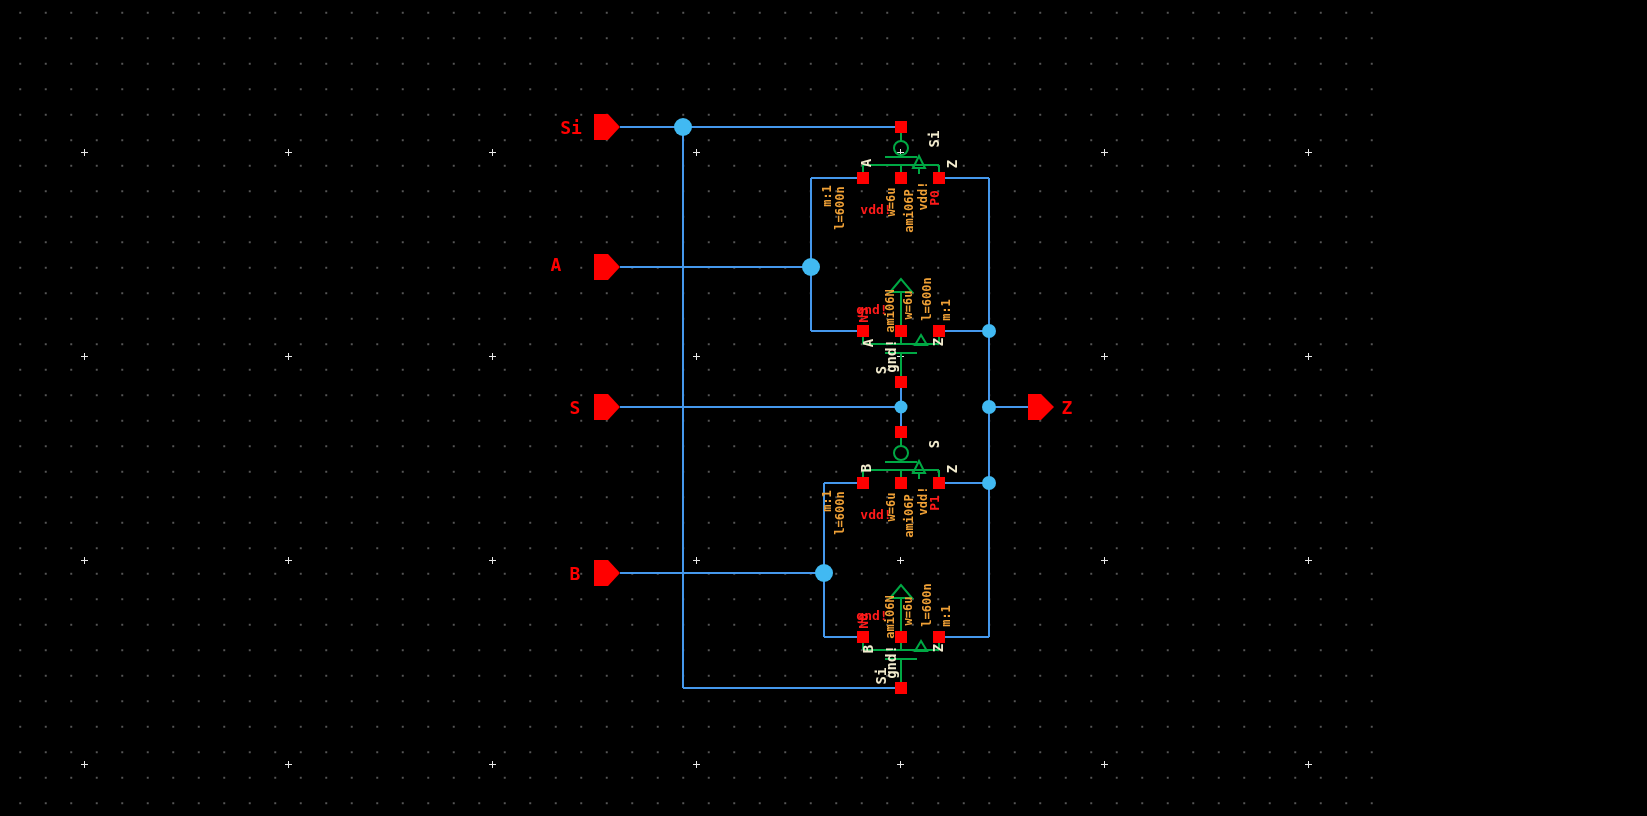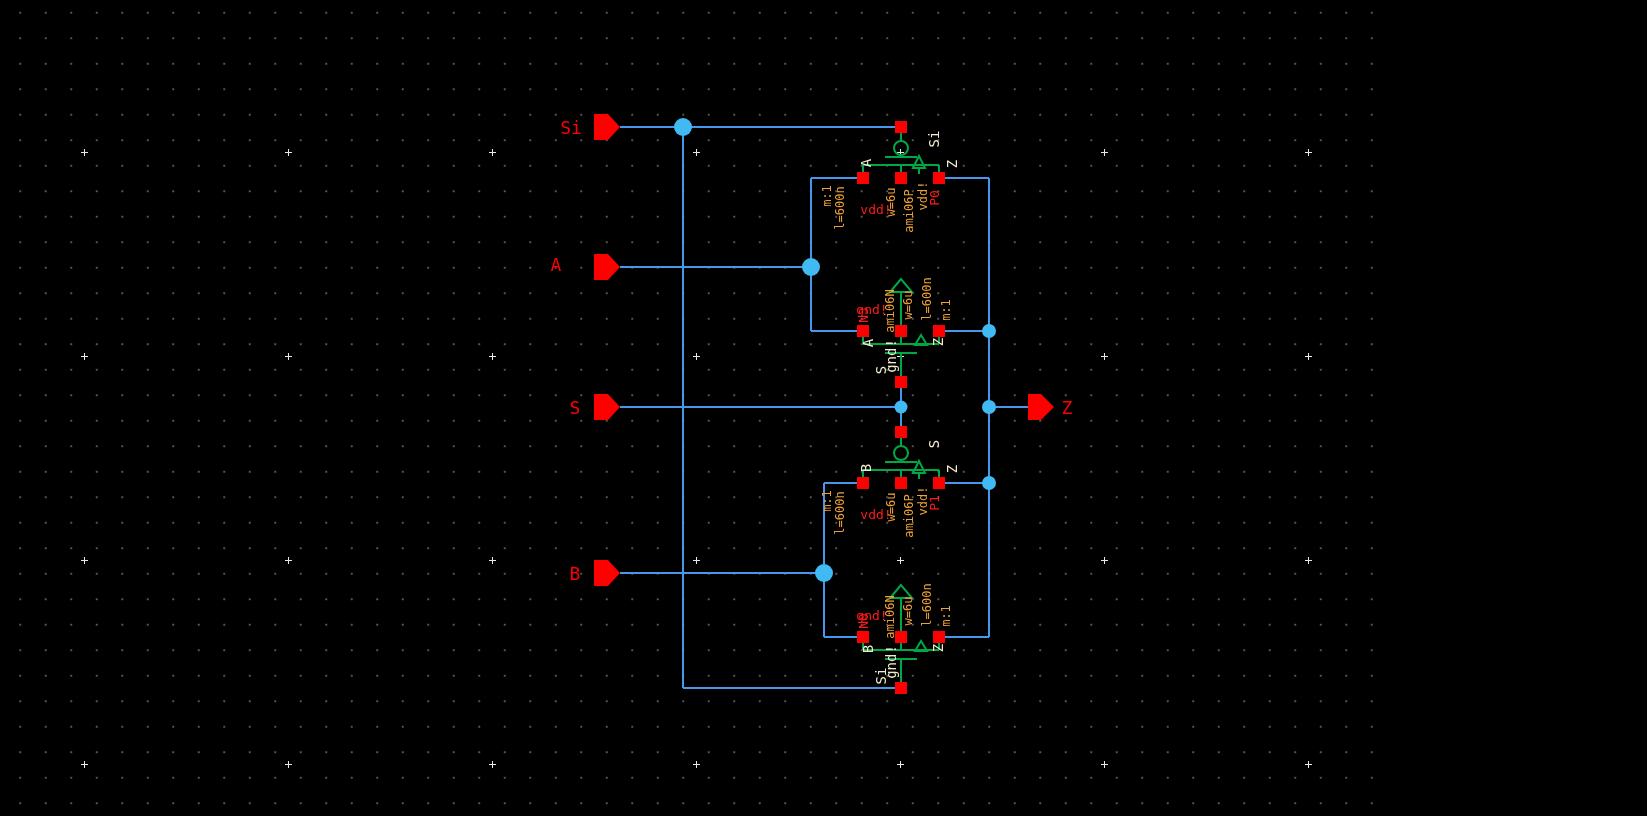--- a/index.html
+++ b/index.html
@@ -5,20 +5,21 @@
   html,body{margin:0;padding:0;background:#000;}
   .canvas{
     position:relative;
     width:1374px;height:816px;
     background-color:#000;
     background-image:radial-gradient(circle, #565656 0.9px, transparent 1.5px);
     background-size:25.5px 25.5px;
     background-position:7.5px 0px;
     overflow:hidden;
     font-family:"DejaVu Sans Mono", monospace;
+    font-weight:bold;
   }
   .cross{
     position:absolute;width:7px;height:7px;
     background:
       linear-gradient(#e8e8e8,#e8e8e8) center/7px 1px no-repeat,
       linear-gradient(#e8e8e8,#e8e8e8) center/1px 7px no-repeat;
   }
   svg{position:absolute;left:0;top:0;}
   text{font-family:"DejaVu Sans Mono", monospace;}
   .t-pin{fill:#ff0000;font-size:18px;}

